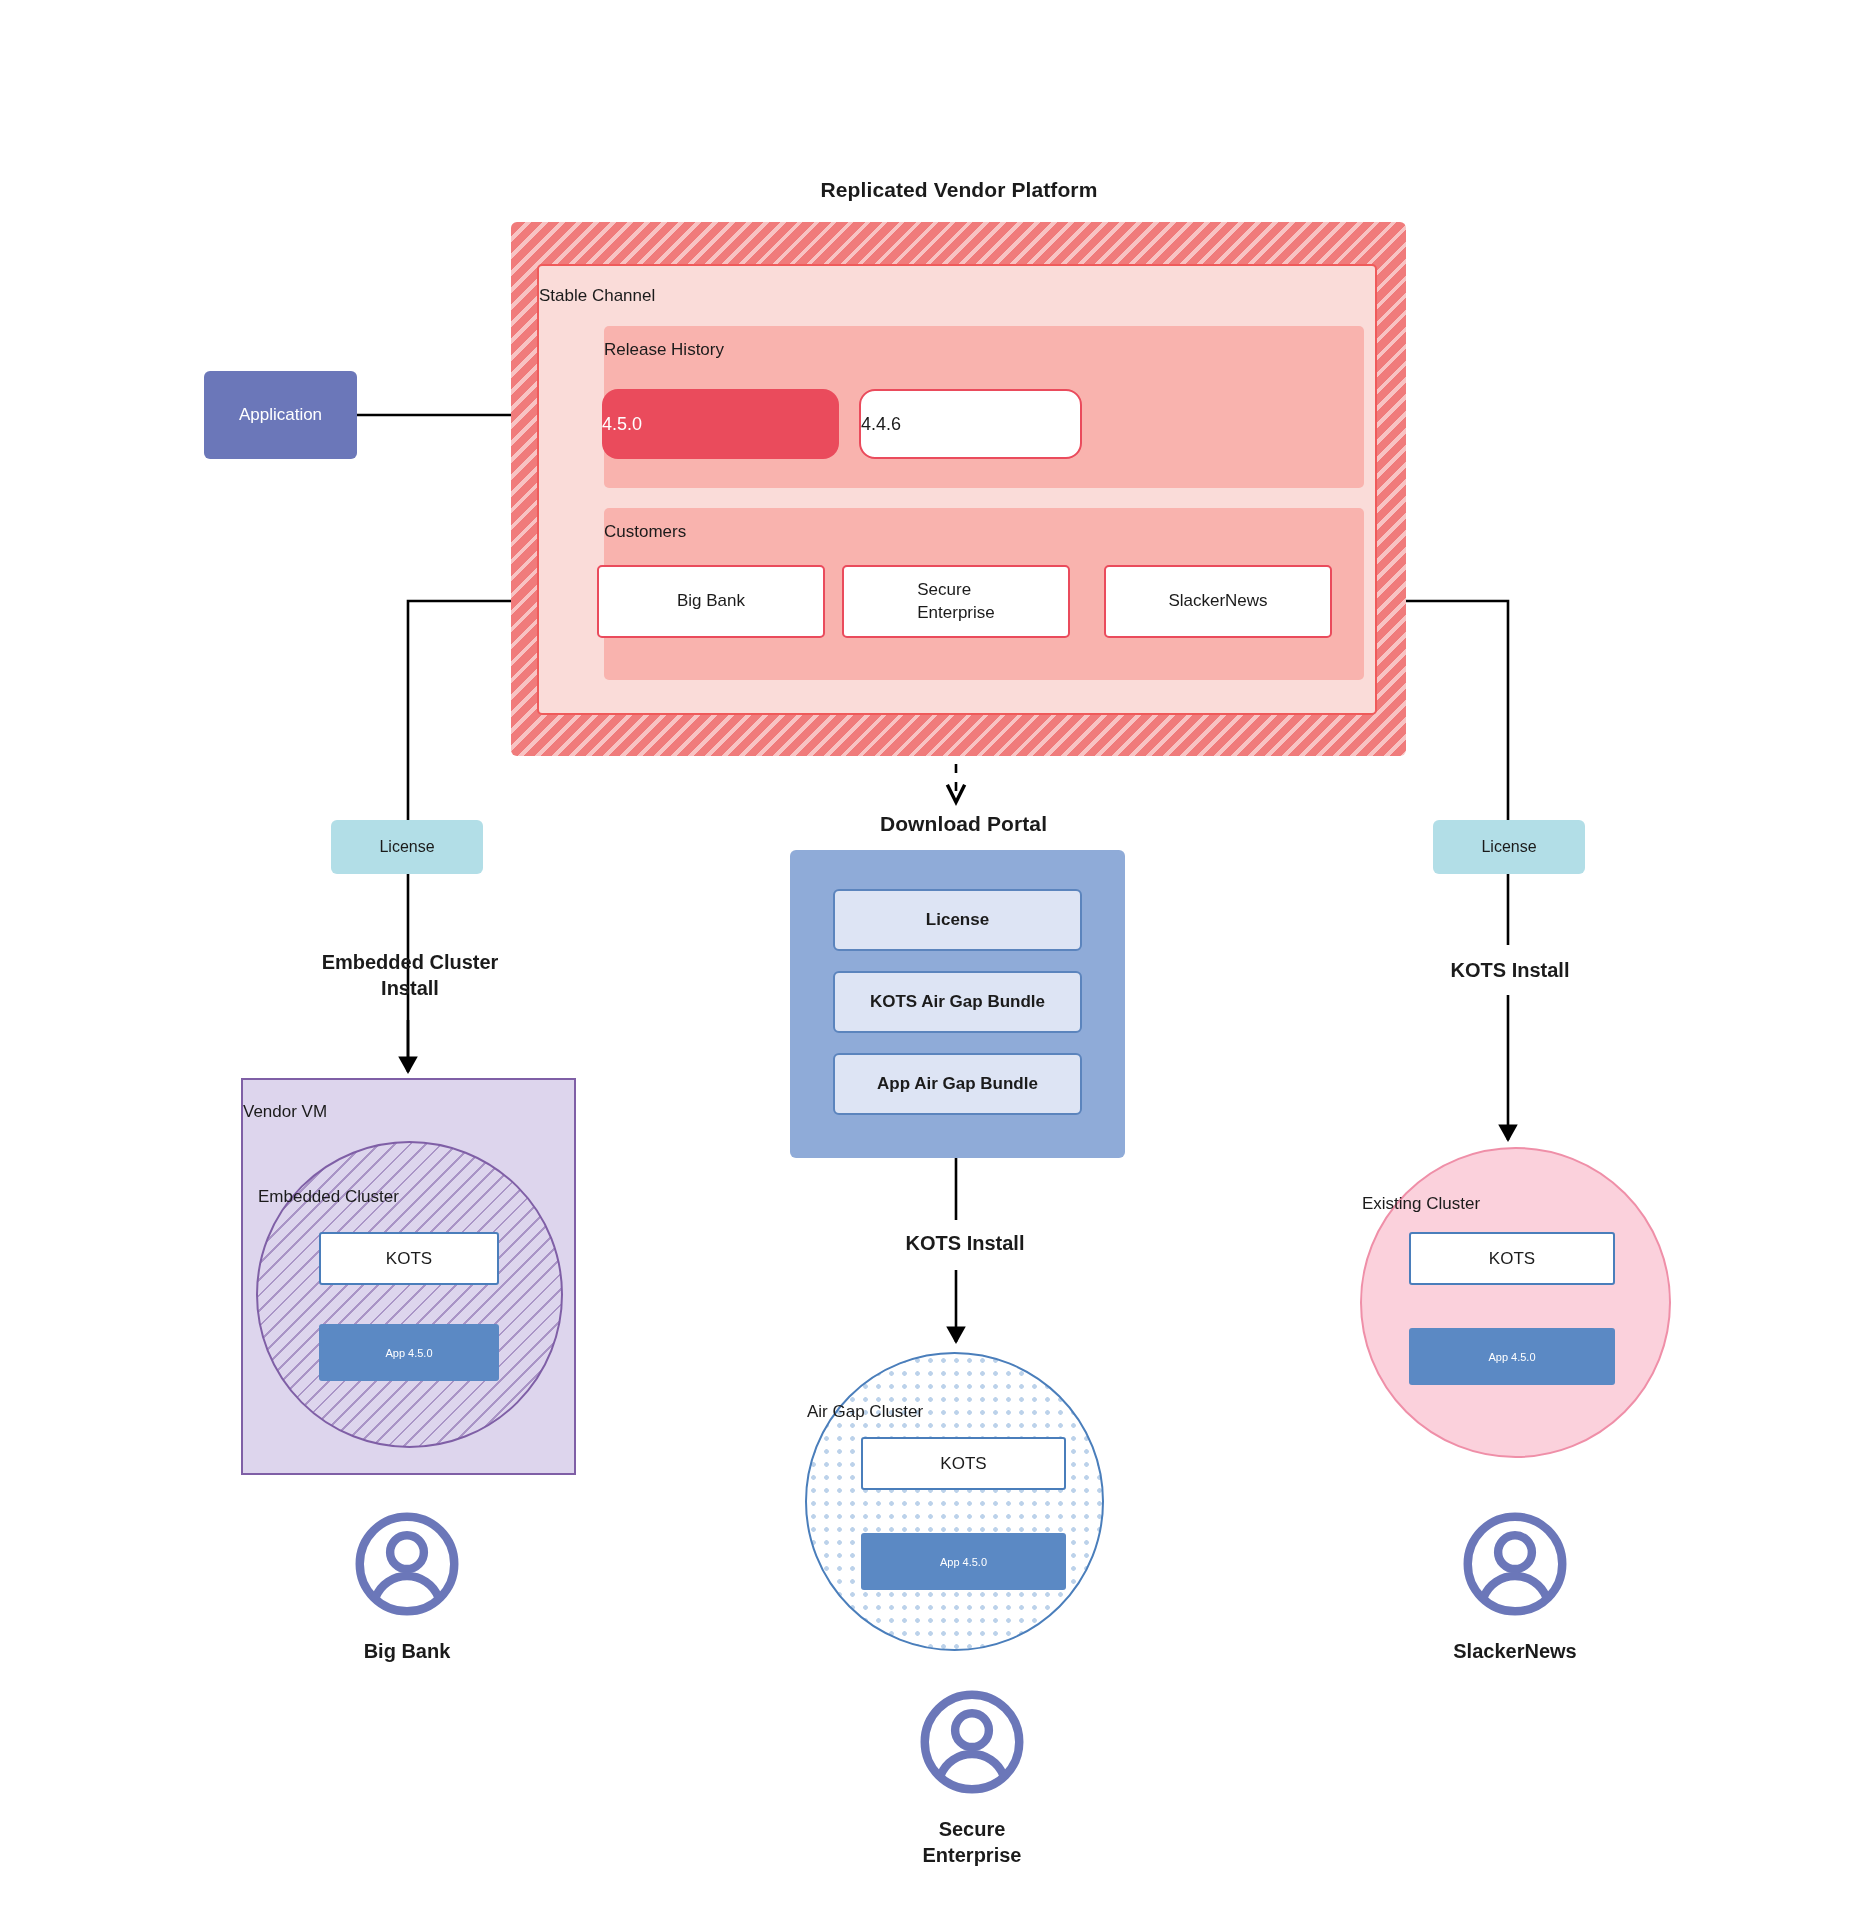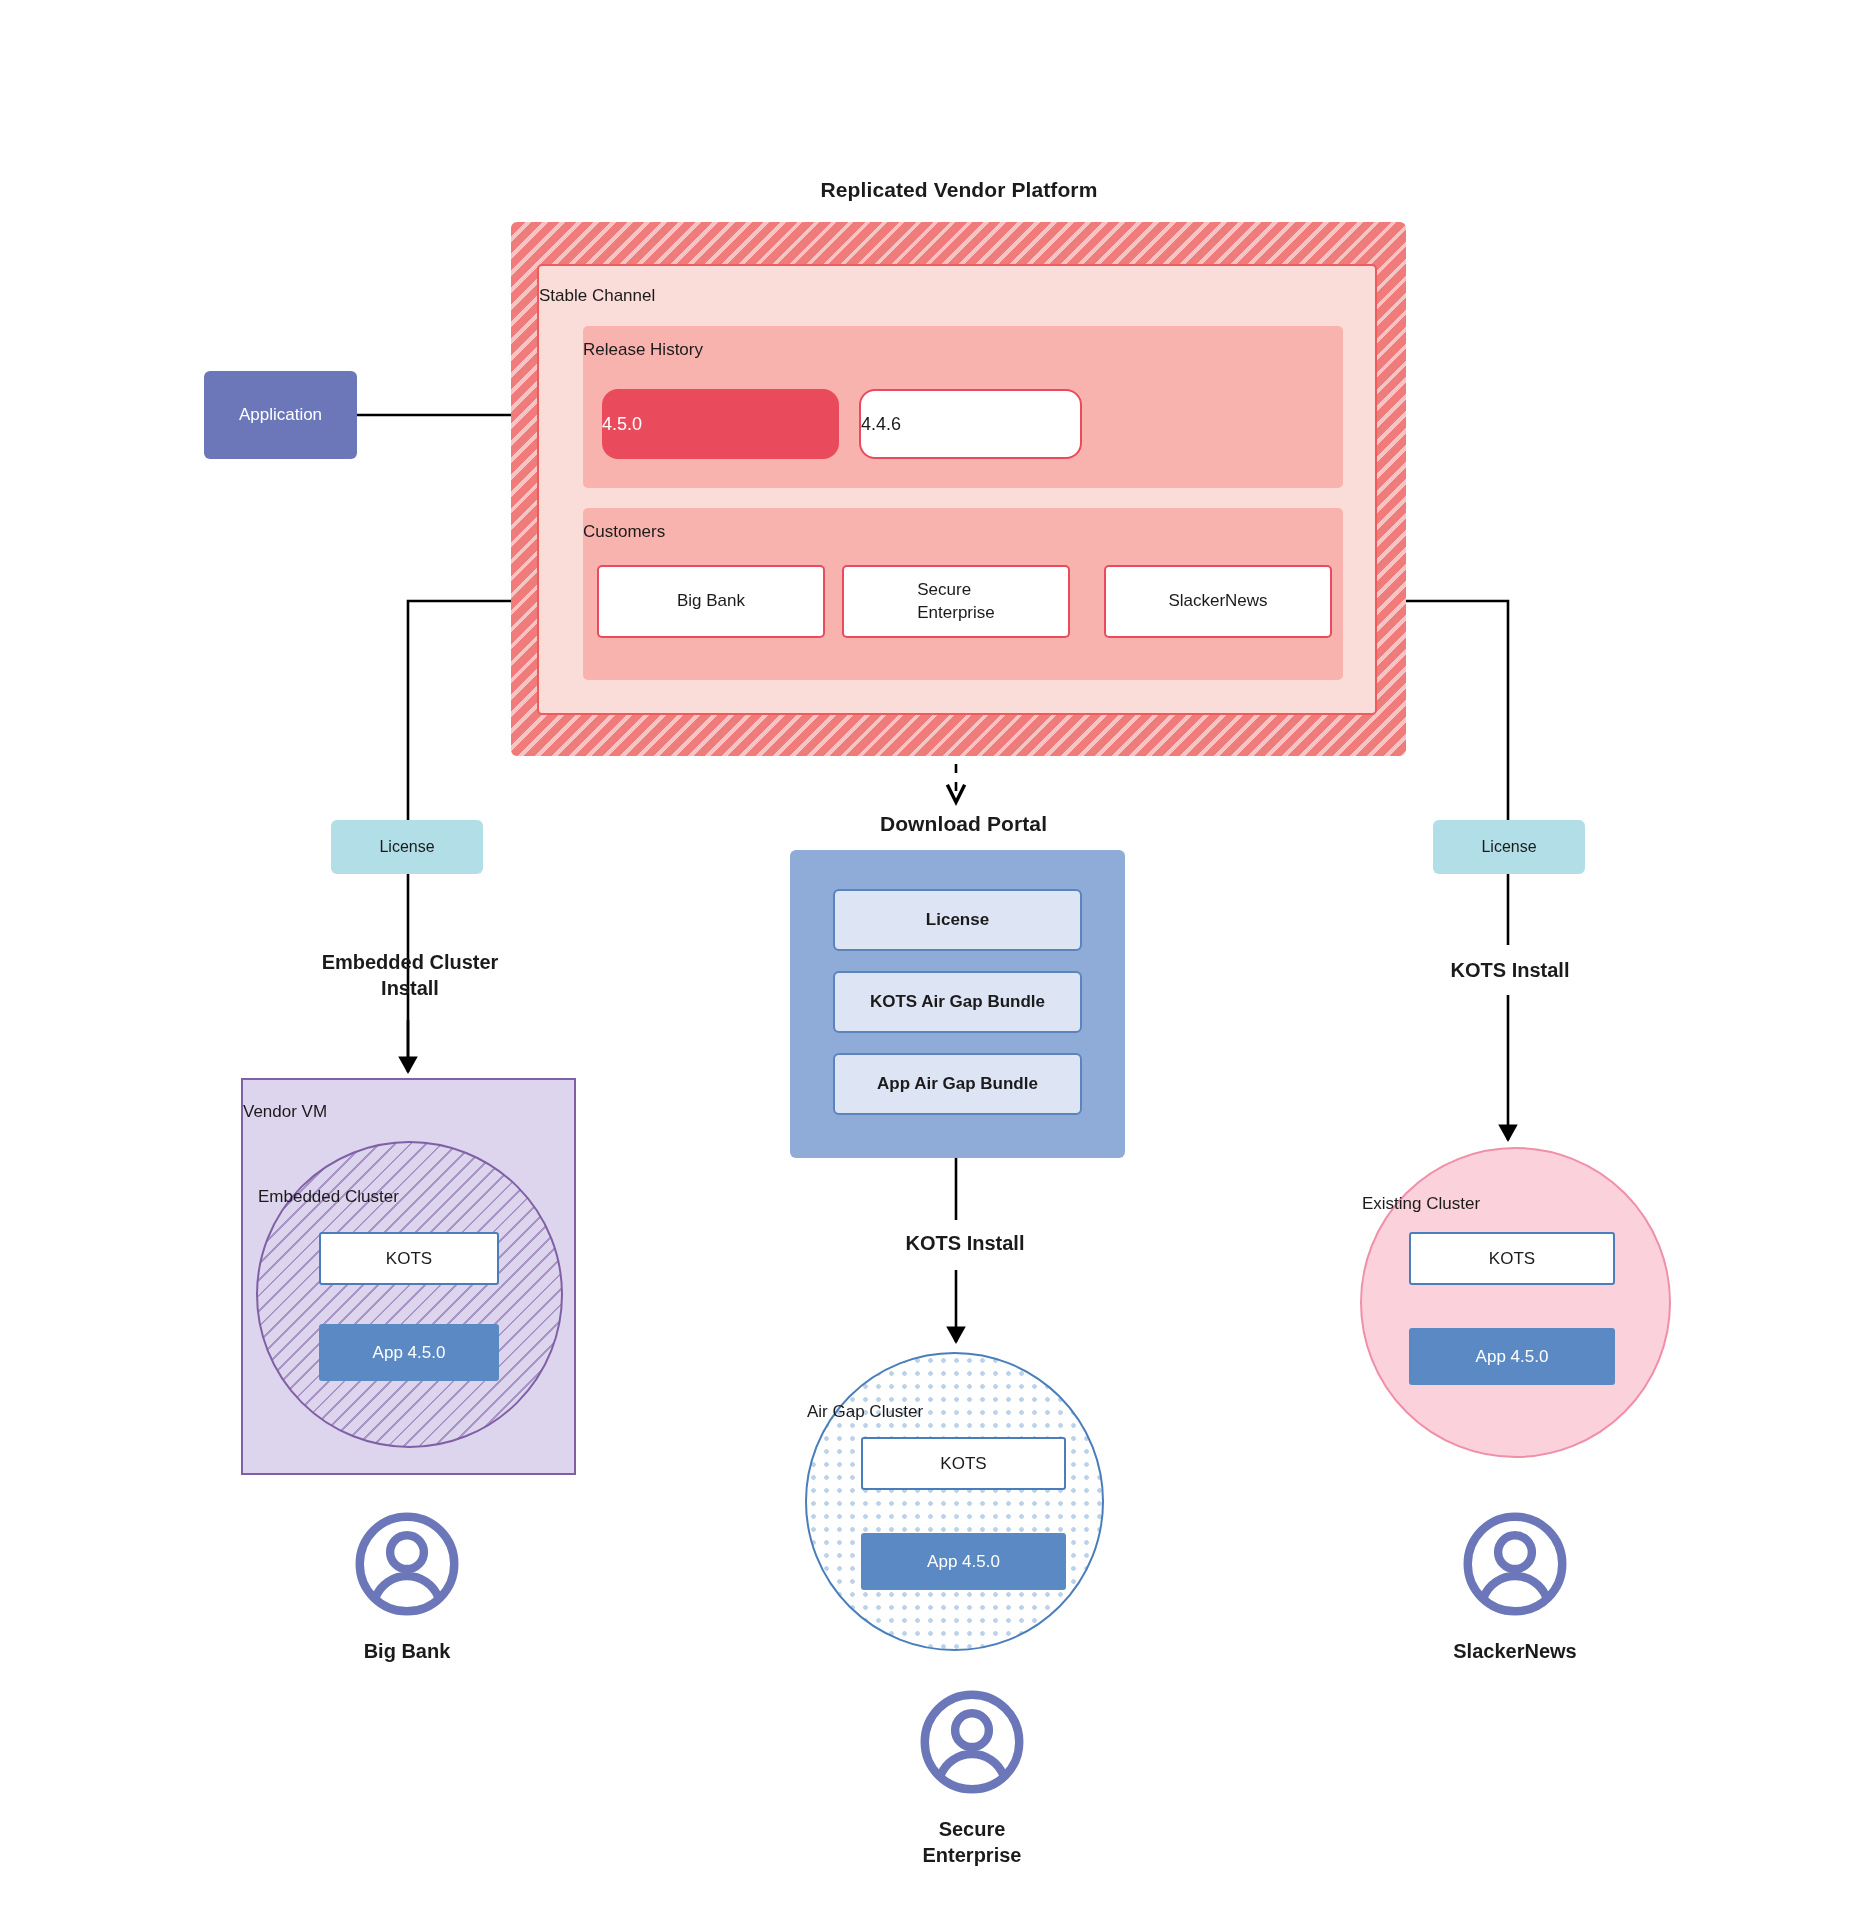--- a/index.html
+++ b/index.html
@@ -46,20 +46,21 @@
     background: #fadcd9;
     border: 2px solid #ef5a5a;
     border-radius: 5px;
   }
   .channel-title { position: absolute; left: 0; top: 20px; width: 100%; }
 
   .subpanel {
     position: absolute;
     background: #f9b3ae;
     border-radius: 5px;
+    margin-left: 21px;
   }
   #release-history-panel { left: 583px; top: 326px; width: 760px; height: 162px; }
   #customers-panel      { left: 583px; top: 508px; width: 760px; height: 172px; }
   .subpanel-title { position: absolute; left: 0; top: 14px; width: 100%; }
 
   
   .release-chip {
     position: absolute;
     border-radius: 16px;
     display: flex; align-items: center; 
@@ -180,21 +181,21 @@
     border: 2px solid #4a7ebb;
     border-radius: 3px;
     display: flex; align-items: center; justify-content: center;
     font-size: 17px; color: #1b1b1b;
   }
   .app-chip {
     position: absolute;
     background: #5b89c4;
     border-radius: 3px;
     display: flex; align-items: center; justify-content: center;
-    font-size: 17px; color: #ffffff;
+    font-size: 11px; color: #ffffff;
   }
   #kots-embedded { left: 319px; top: 1232px; width: 180px; height: 53px; }
   #app-embedded  { left: 319px; top: 1324px; width: 180px; height: 57px; }
 
   #kots-airgap   { left: 861px; top: 1437px; width: 205px; height: 53px; }
   #app-airgap    { left: 861px; top: 1533px; width: 205px; height: 57px; }
 
   #kots-existing { left: 1409px; top: 1232px; width: 206px; height: 53px; }
   #app-existing  { left: 1409px; top: 1328px; width: 206px; height: 57px; }
 

